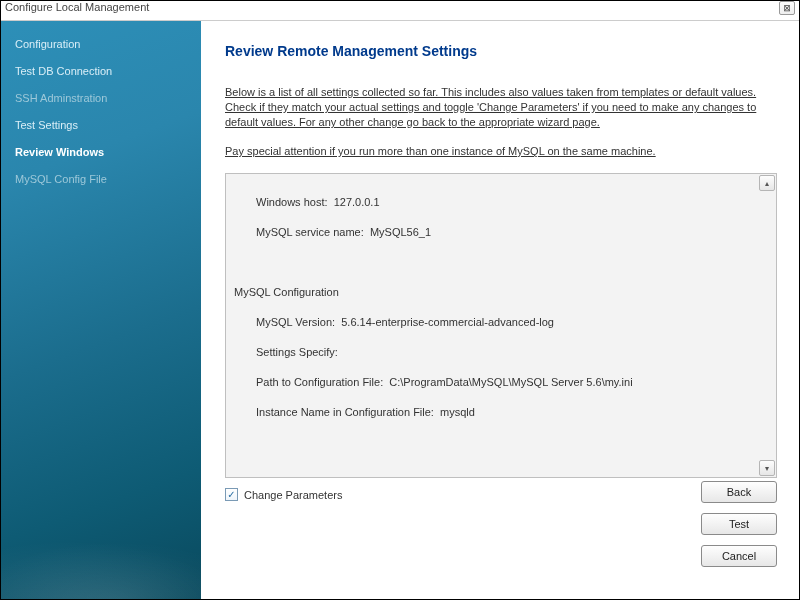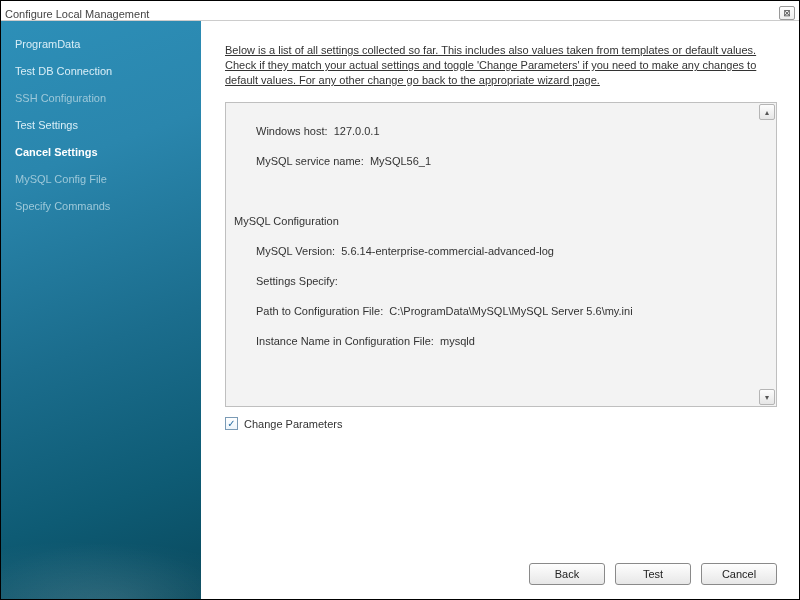--- a/index.html
+++ b/index.html
@@ -11,21 +11,21 @@
     height: 600px;
     overflow: hidden;
     position: relative;
     border: 1px solid #000;
   }
   .titlebar {
     height: 20px;
     background: #fff;
     border-bottom: 1px solid #ccc;
     display: flex;
-    align-items: flex-end;
+    align-items: flex-start;
     padding: 0 4px;
     color: #444;
     font-size: 11px;
   }
   .titlebar .title { flex: 1; }
   .titlebar .close {
     width: 16px; height: 14px;
     border: 1px solid #999;
     border-radius: 2px;
     font-size: 9px;
@@ -131,23 +131,24 @@
     display: inline-flex;
     align-items: center;
     justify-content: center;
     font-size: 10px;
     color: #2b6fa3;
     cursor: pointer;
   }
   .button-row {
     position: absolute;
     right: 22px;
-    bottom: 14px;
+    bottom: 32px;
     display: flex;
     gap: 10px;
+    flex-direction: column;
   }
   .btn {
     min-width: 76px;
     height: 22px;
     border: 1px solid #8a8a8a;
     border-radius: 3px;
     background: linear-gradient(#fefefe,#e7e7e7);
     font-size: 11px;
     color: #222;
     display: inline-flex;
@@ -161,32 +162,33 @@
 <body>
 
 <div class="titlebar">
   <span class="title">Configure Local Management</span>
   <span class="close">⊠</span>
 </div>
 
 <div class="body">
 
   <div class="sidebar">
-    <div class="nav-item">ProgramData</div>
+    <div class="nav-item">Configuration</div>
     <div class="nav-item">Test DB Connection</div>
-    <div class="nav-item dim">SSH Configuration</div>
+    <div class="nav-item dim">SSH Adminstration</div>
     <div class="nav-item">Test Settings</div>
-    <div class="nav-item active">Cancel Settings</div>
+    <div class="nav-item active">Review Windows</div>
     <div class="nav-item dim">MySQL Config File</div>
-    <div class="nav-item dim">Specify Commands</div>
   </div>
 
   <div class="main">
+    <div class="heading">Review Remote Management Settings</div>
 
     <div class="intro">Below is a list of all settings collected so far. This includes also values taken from templates or default values. Check if they match your actual settings and toggle 'Change Parameters' if you need to make any changes to default values. For any other change go back to the appropriate wizard page.</div>
+    <div class="intro">Pay special attention if you run more than one instance of MySQL on the same machine.</div>
 
     <div class="review-box">
       <div class="scroll-up">▴</div>
       <div class="scroll-down">▾</div>
 
       <div class="review-content">
 <span class="indent1"><span>Windows host:</span>  <span>127.0.0.1</span></span>
 <span class="indent1"><span>MySQL service name:</span>  <span>MySQL56_1</span></span>
 <span class="blockhead">&nbsp;</span>
 <span class="blockhead">MySQL Configuration</span>

